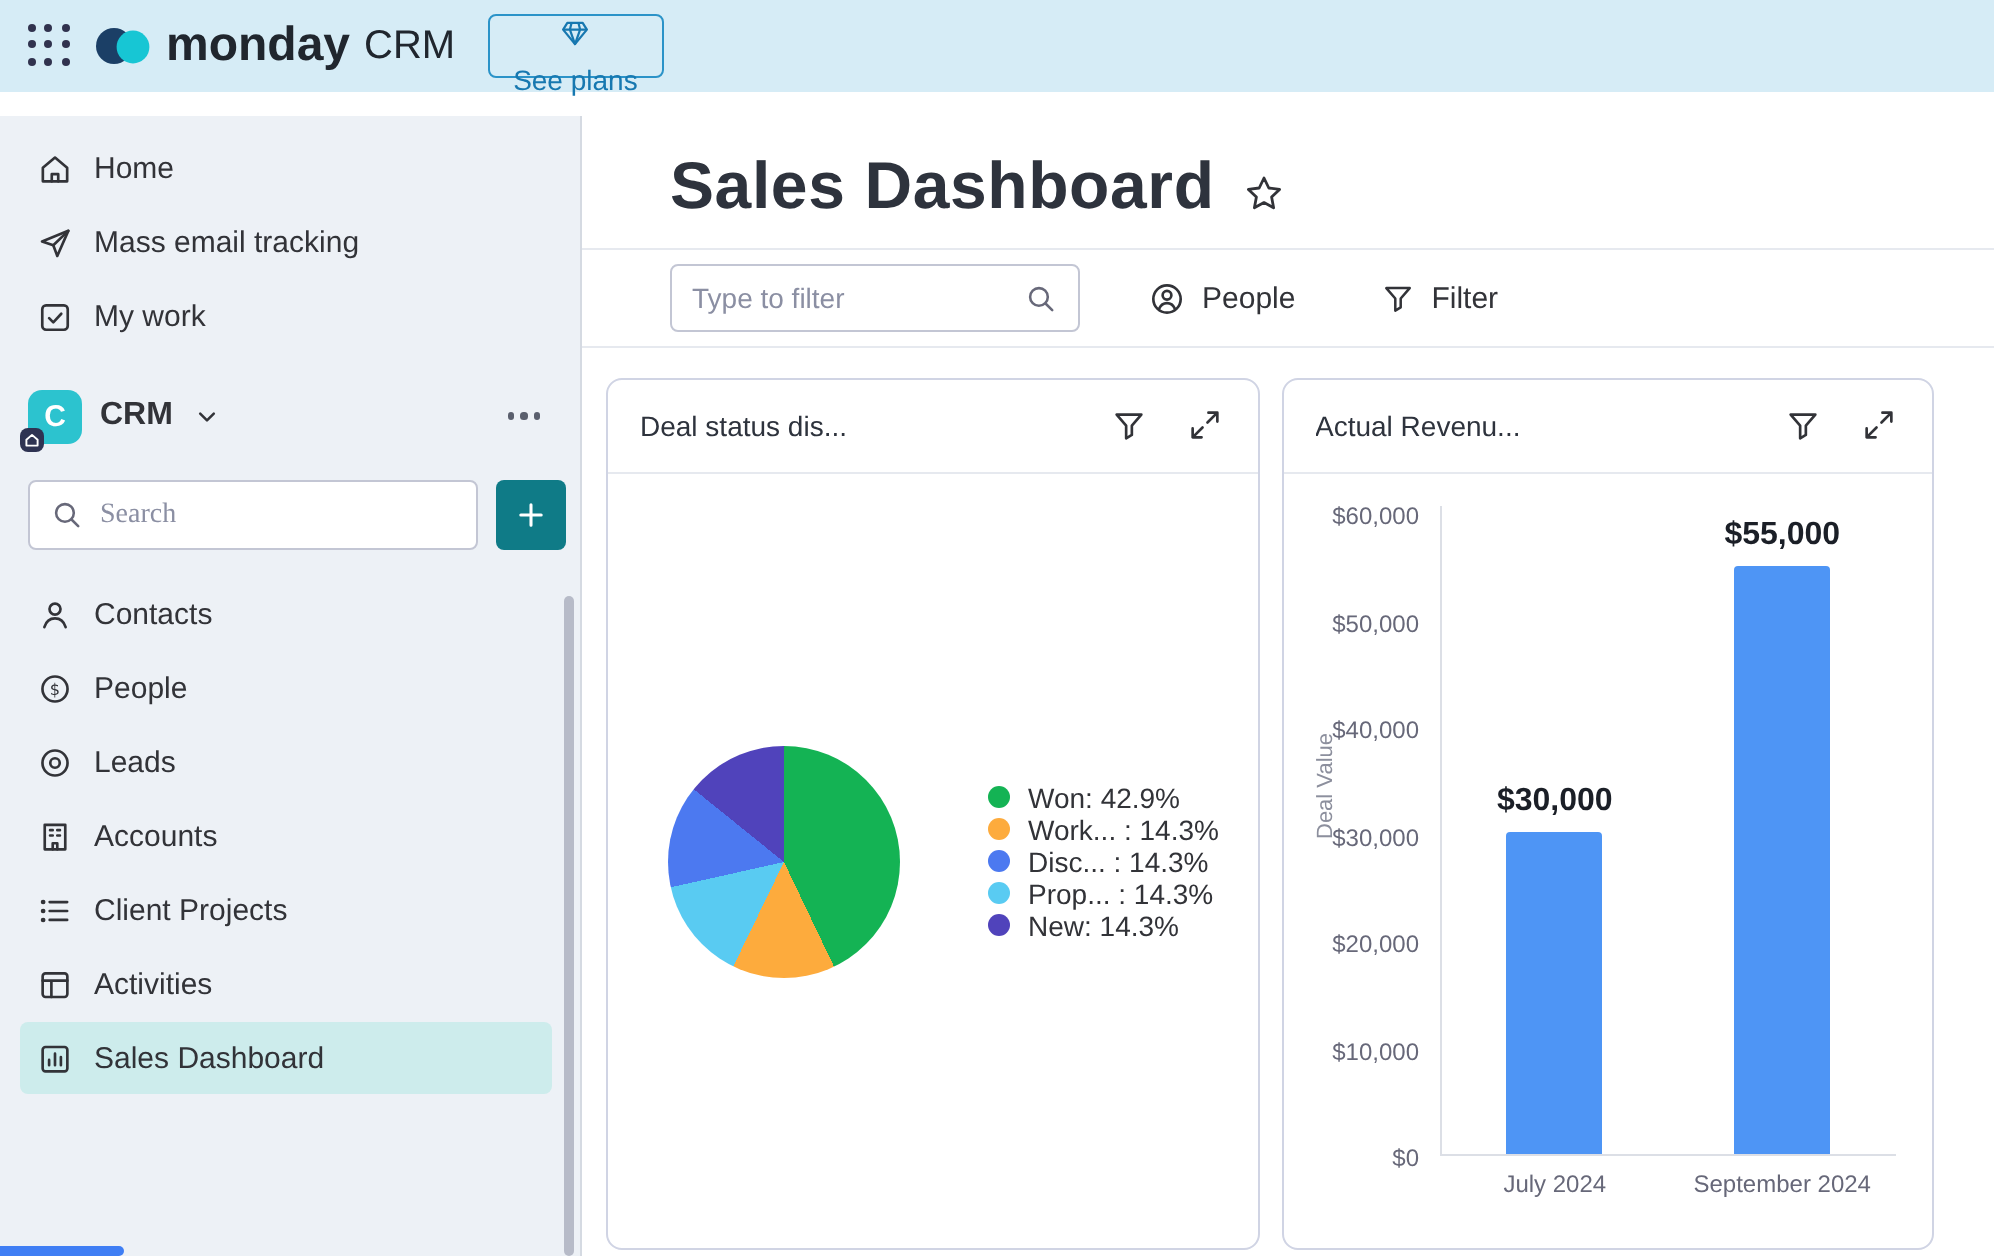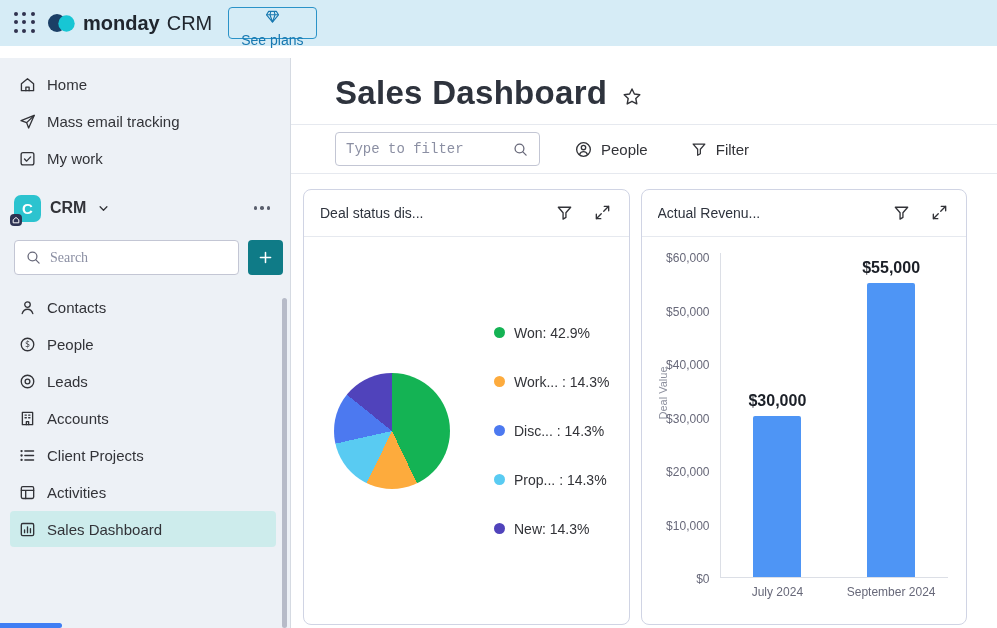--- a/index.html
+++ b/index.html
@@ -5,21 +5,21 @@
   * { margin:0; padding:0; box-sizing:border-box; }
   html,body { width:997px; height:628px; overflow:hidden; background:#fff;
               font-family:"Liberation Sans", sans-serif; color:#323338; }
   button { font-family:inherit; }
 
   
   .topbar { height:46px; background:var(--topbar-bg,#d6ecf6); display:flex; align-items:center; padding:0 14px; }
   .apps-grid { width:22px; height:22px; display:grid; grid-template-columns:repeat(3,1fr); gap:3px; margin-right:10px; cursor:pointer; }
   .apps-grid i { width:4px; height:4px; border-radius:50%; background:#30324e; }
   .logo { display:flex; align-items:center; gap:7px; cursor:pointer; }
-  .brand { font-size:20px; font-weight:700; color:#20262e; }
+  .brand { font-size:24px; font-weight:700; color:#20262e; }
   .brand-suffix { font-size:20px; font-weight:400; color:#20262e; }
   .see-plans { margin-left:16px; height:32px; display:flex; align-items:center; gap:7px; padding:0 12px;
                border:1px solid #2b93c8; border-radius:4px; color:var(--plans-blue,#1778b0);
                font-size:14px; background:transparent; cursor:pointer;flex-direction:column; }
 
   
   .layout { display:flex; height:582px;margin-top:12px; }
 
   
   .sidebar { width:291px; flex-shrink:0; background:var(--sidebar-bg,#edf1f6);
@@ -55,35 +55,35 @@
   .v-scroll { position:absolute; right:3px; top:240px; width:5px; height:330px; border-radius:3px; background:#b7bbc8; cursor:pointer; }
 
   
   .main { flex:1; display:flex; flex-direction:column; background:#fff; min-width:0; }
   .main-header { display:flex; align-items:center; gap:14px; padding:16px 24px 12px 44px; border-bottom:1px solid #e6e9ef; }
   .page-title { font-size:33px; font-weight:600; color:#2e333d; letter-spacing:.3px; }
   .star-btn { background:none; border:none; cursor:pointer; display:flex; margin-top:8px; }
 
   .toolbar { display:flex; align-items:center; gap:26px; padding:7px 24px 7px 44px; border-bottom:1px solid #e6e9ef; }
   .filter-input { width:205px; height:34px; border:1px solid #c3c6d4; border-radius:4px;
-                  display:flex; align-items:center; padding:0 10px; gap:8px;font-family:Liberation Mono, monospace; }
+                  display:flex; align-items:center; padding:0 10px; gap:8px; }
   .tool-btn { display:flex; align-items:center; gap:8px; font-size:15px; color:#323338; background:none;
               border:none; cursor:pointer; padding:6px 8px; border-radius:4px; }
 
   .content { flex:1; display:flex; gap:11px; padding:15px 30px 0 12px; overflow:hidden; }
   .card { flex:1; border:1px solid #d0d4e4; border-radius:8px; background:#fff; height:436px;
           display:flex; flex-direction:column; min-width:0; }
   .card-header { display:flex; align-items:center; gap:18px; padding:13px 16px; border-bottom:1px solid #e6e9ef; }
   .card-title { flex:1; font-size:14px; font-weight:500; color:#2e333d; white-space:nowrap; overflow:hidden; }
   .card-icon { width:20px; height:20px; cursor:pointer; color:#323338; flex-shrink:0; display:flex; }
 
   
   .pie-body { flex:1; display:flex; align-items:center; padding:0 14px 0 30px; gap:44px; }
   .pie { width:116px; height:116px; border-radius:50%; flex-shrink:0; cursor:pointer; }
-  .legend { display:flex; flex-direction:column; gap:33px; }
+  .legend { display:flex; flex-direction:column; gap:0; }
   .legend-item { display:flex; align-items:center; gap:9px; font-size:14px; color:#323338; cursor:pointer; }
   .legend-dot { width:11px; height:11px; border-radius:50%; flex-shrink:0; }
 
   
   .bar-body { flex:1; position:relative; }
   .bc-ylabel { position:absolute; left:-34px; top:150px; width:110px; text-align:center;
                transform:rotate(-90deg); font-size:11px; color:#8c8f9d; }
   .bc-plot { position:absolute; left:78px; right:18px; top:16px; bottom:46px;
              border-left:1px solid #dcdfe6; border-bottom:1px solid #dcdfe6; }
   .bc-tick { position:absolute; left:6px; width:62px; text-align:right; font-size:12px; color:#676879; }

